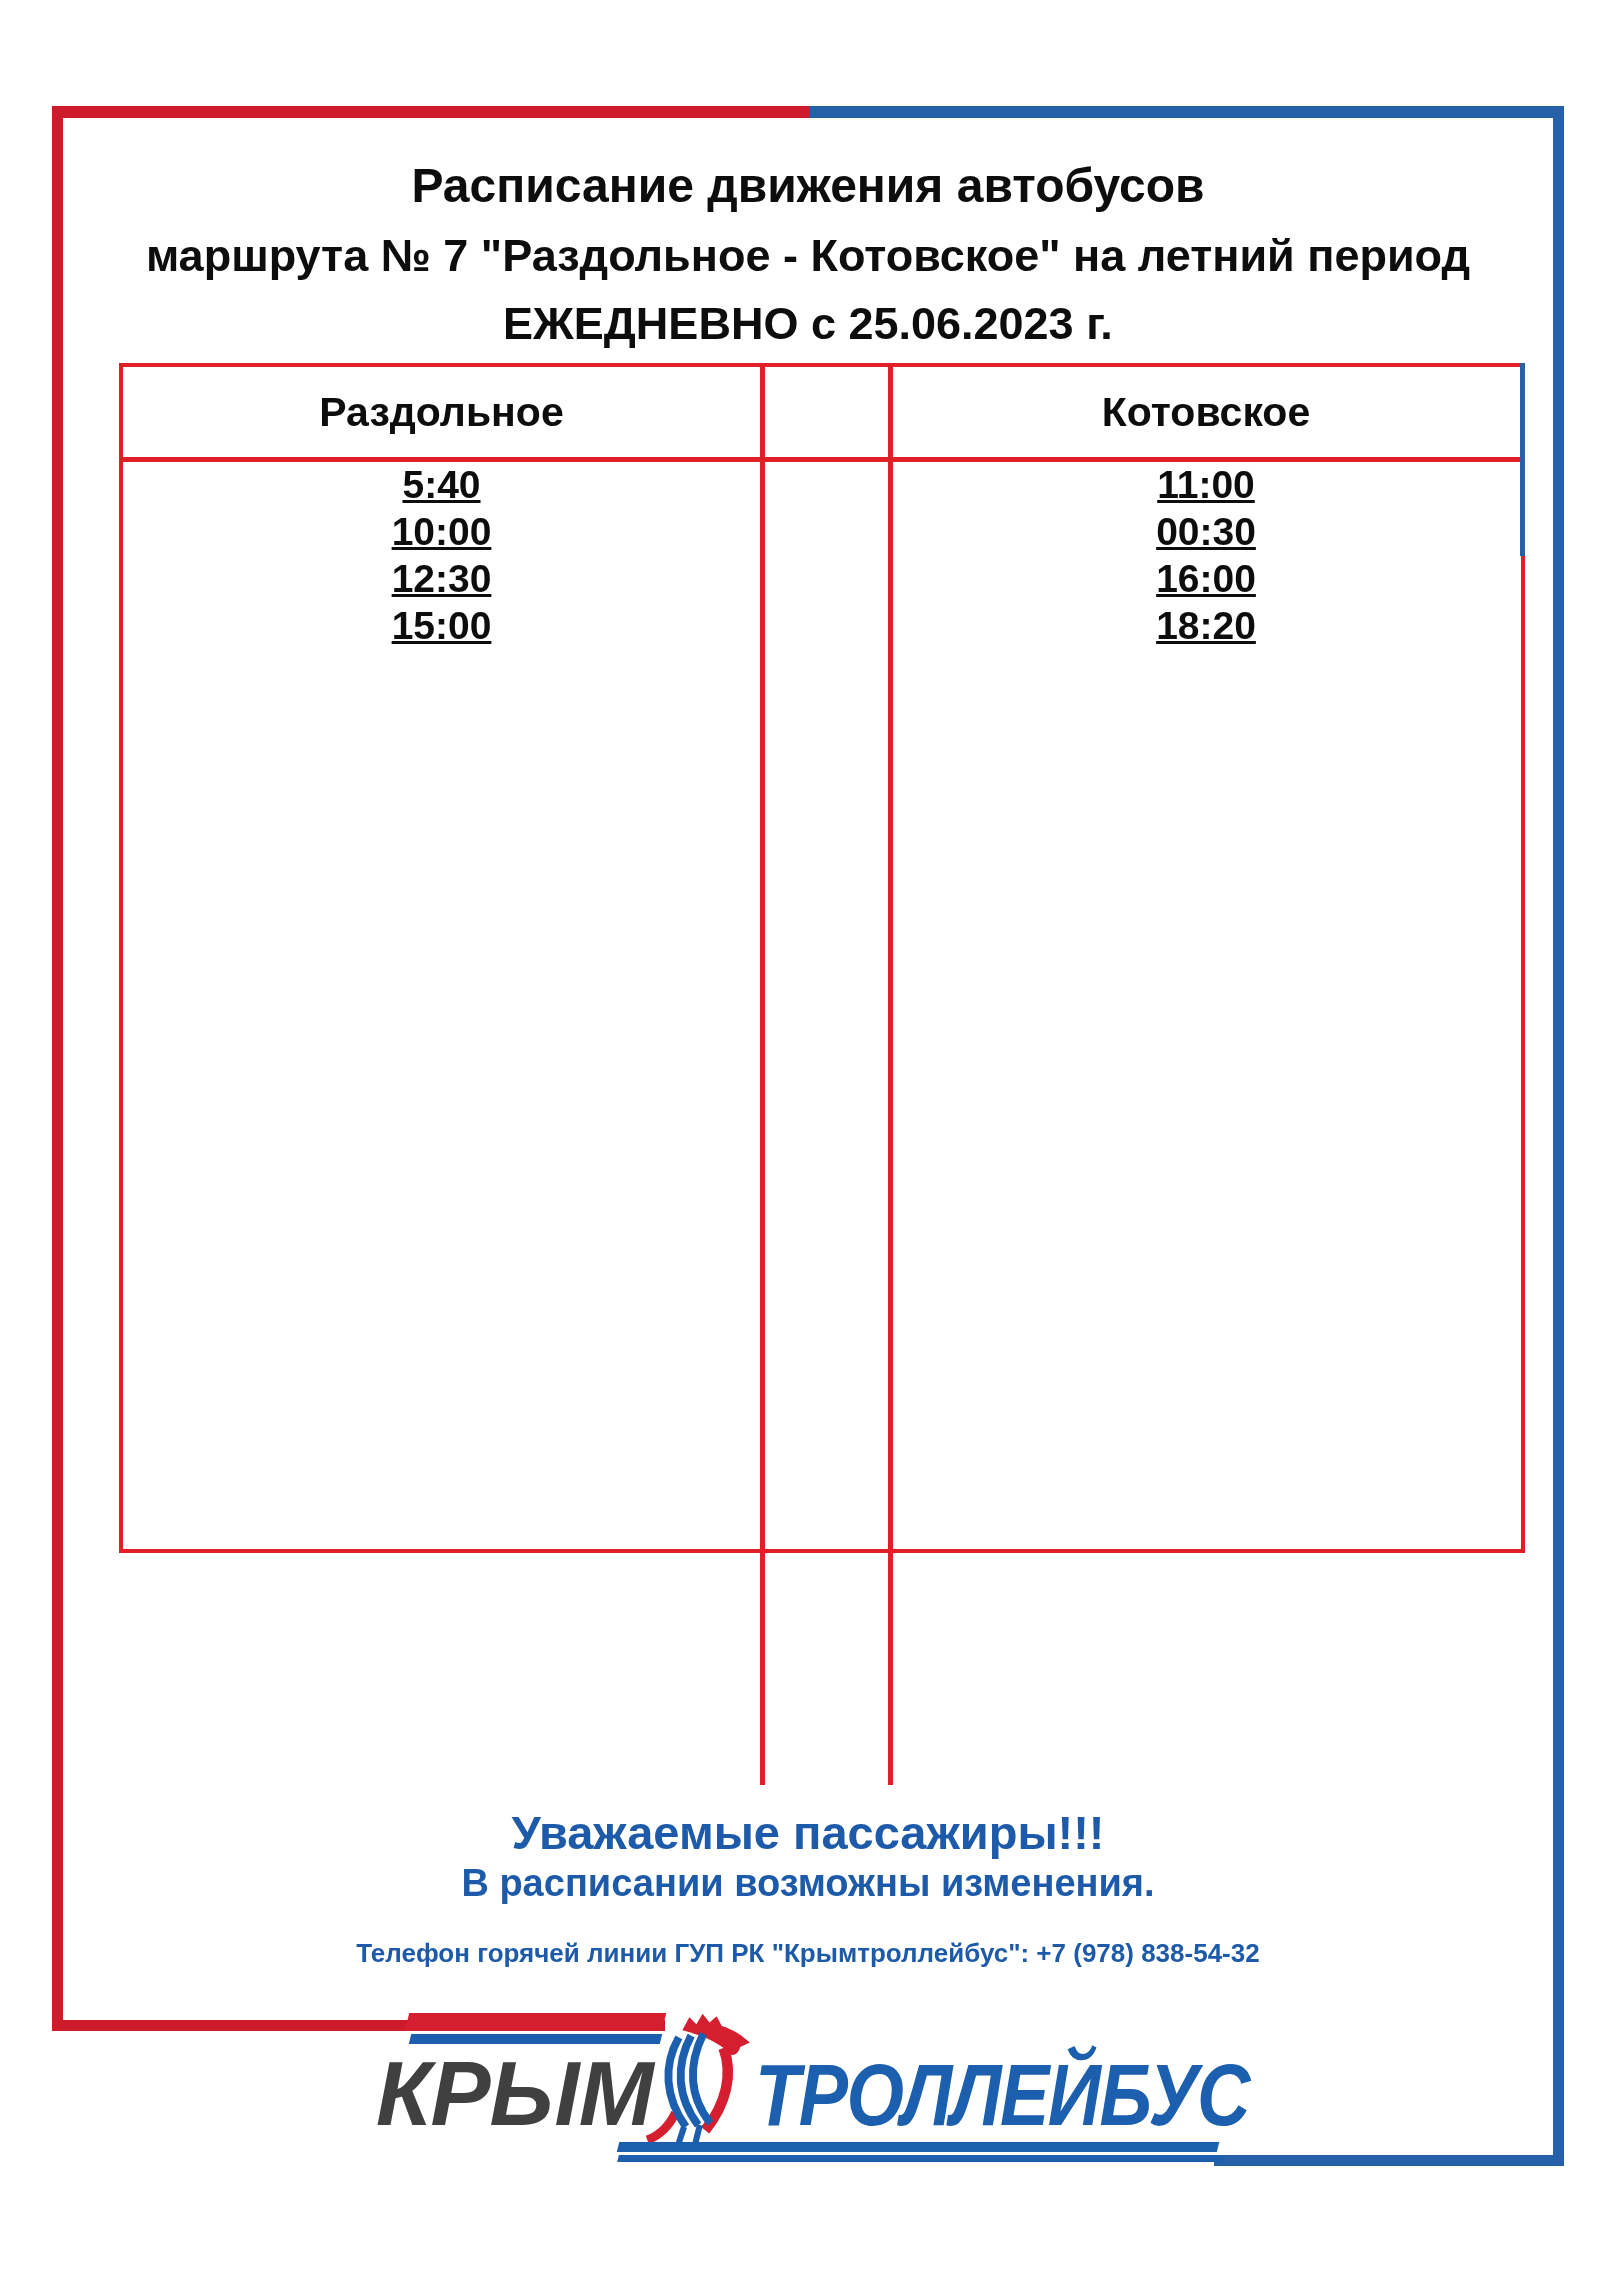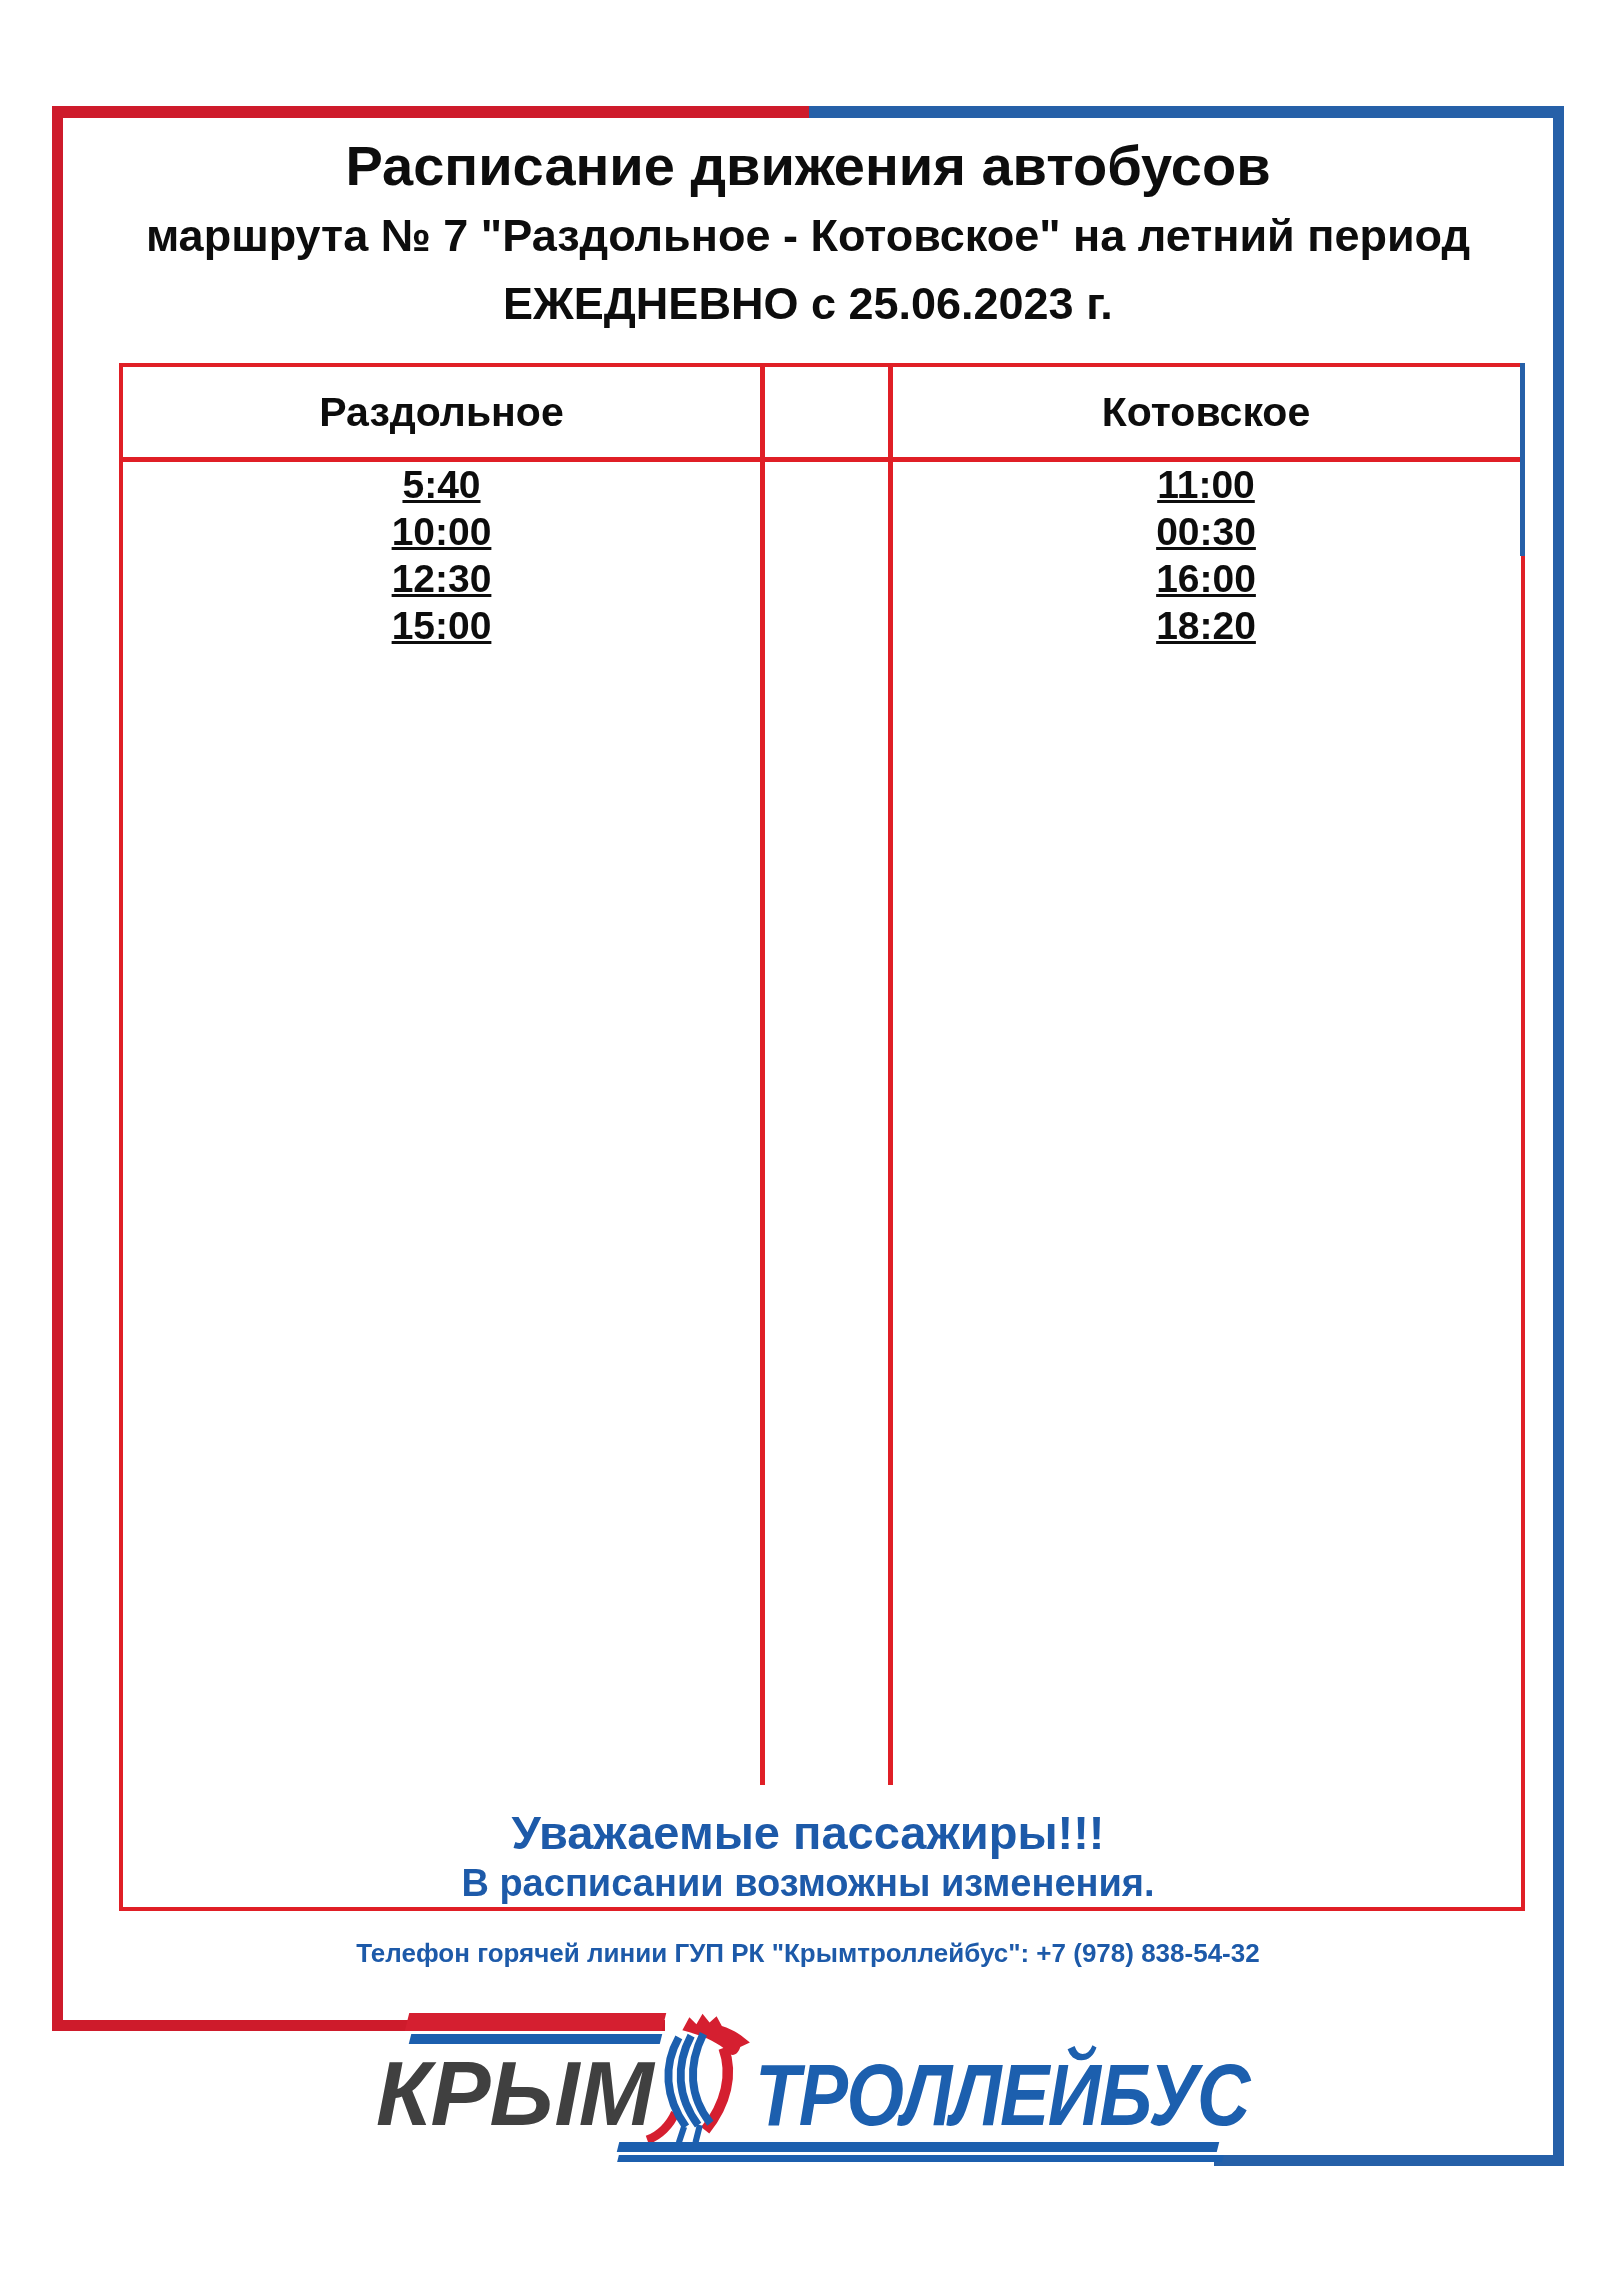--- a/index.html
+++ b/index.html
@@ -11,27 +11,27 @@
   
   .frame-red-left  {left:52px;top:106px;width:10.7px;height:1925px;background:#ce1b2b;}
   .frame-red-top   {left:52px;top:106px;width:757px;height:11.6px;background:#ce1b2b;}
   .frame-red-bottom{left:52px;top:2020px;width:613px;height:10.7px;background:#ce1b2b;}
   .frame-blue-top   {left:809px;top:106px;width:755px;height:11.6px;background:#2660a8;}
   .frame-blue-right {left:1553px;top:106px;width:10.7px;height:2060px;background:#2660a8;}
   .frame-blue-bottom{left:1214px;top:2155px;width:349px;height:10.7px;background:#2660a8;}
 
   
   .title-block{position:absolute;left:52px;top:131px;width:1512px;text-align:center;font-weight:bold;}
-  .title-l1{font-size:56px;line-height:70px;}
+  .title-l1{font-size:48px;line-height:70px;margin-top:20px;}
   .title-l2{font-size:45px;line-height:69px;}
   .title-l3{font-size:45px;line-height:68px;}
 
   
   .schedule-table{
-    position:absolute;left:119px;top:363px;width:1406px;height:1548px;
+    position:absolute;left:119px;top:363px;width:1406px;height:1190px;
     border:4.5px solid #e01f26;box-sizing:border-box;
   }
   .tline{position:absolute;background:#e01f26;}
   .divider-1{left:637px;top:-4.5px;width:4.5px;height:1422px;}
   .divider-2{left:765px;top:-4.5px;width:4.5px;height:1422px;}
   .header-line{left:-4.5px;top:90px;width:1406px;height:4.5px;}
   .right-border-blue{position:absolute;left:1397px;top:-4.5px;width:4.5px;height:193px;background:#2660a8;}
   .th-cell{
     position:absolute;top:0;height:90px;display:flex;align-items:center;justify-content:center;
     font-size:41px;font-weight:bold;

